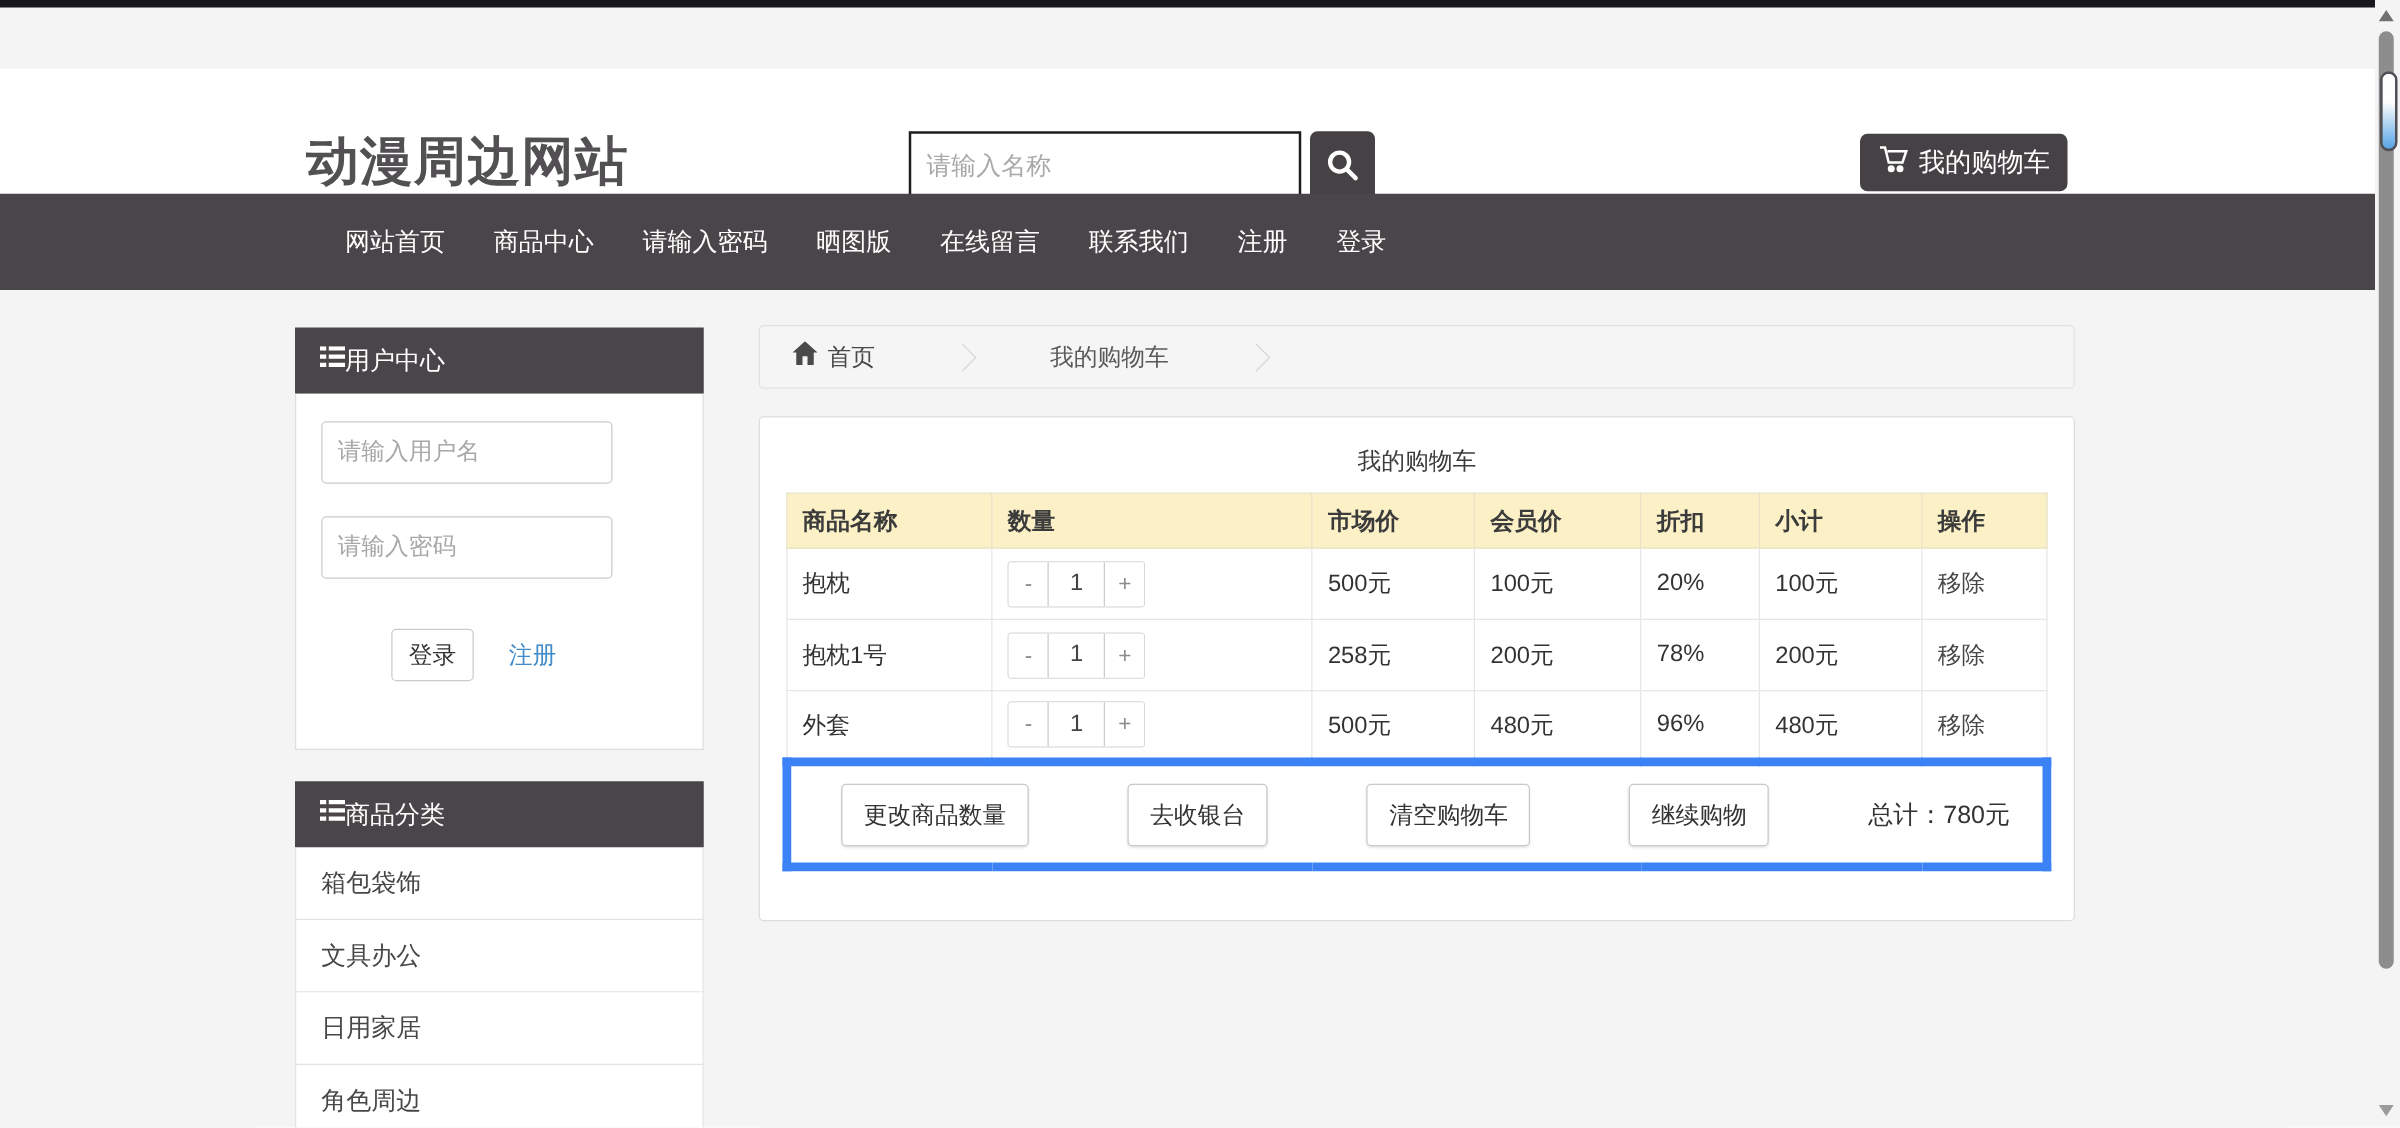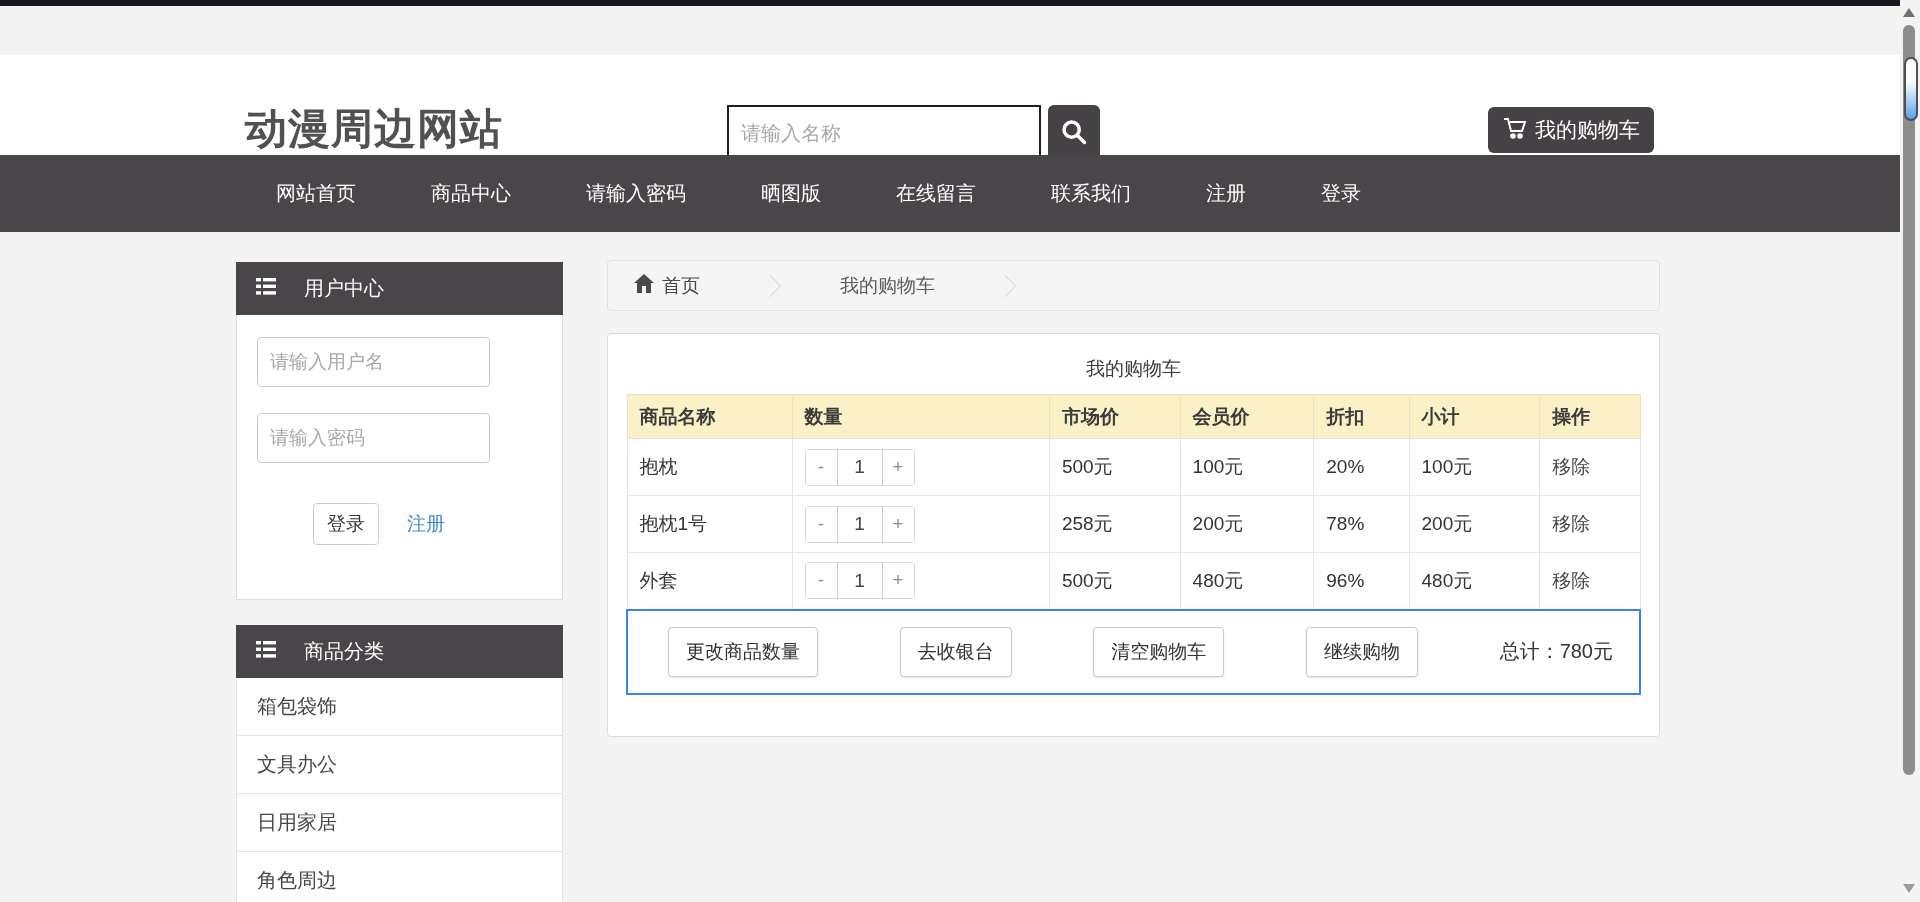--- a/index.html
+++ b/index.html
@@ -11,28 +11,28 @@
   .top-strip { position:absolute; left:0; top:0; width:1900px; height:6px; background:#17171d; }
   .site-header { position:absolute; left:0; top:22px; width:1900px; height:113px; background:#fff;margin-top:33px; }
   .logo { position:absolute; left:245px; top:46px; font-size:42px; font-weight:bold; color:#525052; letter-spacing:1px; }
   .search-wrap { position:absolute; left:727px; top:50px; display:flex; align-items:flex-start; }
   .search-input { width:314px; height:57px; border:2px solid #1d1d1d; font-size:20px; padding:0 12px; color:#737373; outline:none; background:#fff; font-family:inherit; }
   .search-input::placeholder { color:#a8a8a8; }
   .search-btn { margin-left:7px; width:52px; height:57px; background:#454145; border:none; border-radius:6px; display:flex; align-items:center; justify-content:center; cursor:pointer; }
   .cart-btn { position:absolute; left:1488px; top:52px; height:46px; background:#454145; border:none; border-radius:6px; color:#fff; font-size:21px; display:flex; align-items:center; gap:7px; padding:0 14px; cursor:pointer; font-family:inherit; }
 
   
-  .nav { position:absolute; left:0; top:155px; width:1900px; height:77px; background:#494549; display:flex; align-items:center; padding-left:276px; gap:75px; }
+  .nav { position:absolute; left:0; top:155px; width:1900px; height:77px; background:#494549; display:flex; align-items:center; padding-left:276px; gap:39px; }
   .nav a { color:#fff; font-size:20px; text-decoration:none; }
 
   
   .content { position:absolute; left:0; top:232px; width:1900px; height:670px; }
 
   .widget { position:absolute; left:236px; width:327px; }
-  .widget-header { height:53px; background:#494549; color:#fff; display:flex; align-items:center; gap:28px; padding:0 20px; font-size:20px; }
+  .widget-header { height:53px; background:#494549; color:#fff; display:flex; align-items:center; gap:0; padding:0 20px; font-size:20px; }
   .widget-body { background:#fff; border:1px solid #ddd; border-top:none; padding:22px 20px; }
   #user-widget { top:30px; }
   #user-widget .widget-body { height:285px; }
   .text-input { display:block; width:233px; height:50px; border:1px solid #ccc; border-radius:4px; font-size:19px; padding:0 12px; color:#14532d; margin-bottom:26px; outline:none; font-family:inherit; }
   .text-input::placeholder { color:#a8a8a8; }
   .login-row { display:flex; align-items:center; gap:28px; padding-left:56px; margin-top:40px; }
   .login-btn { width:66px; height:42px; background:#fff; border:1px solid #ccc; border-radius:4px; font-size:19px; color:#333; cursor:pointer; font-family:inherit; }
   .register-link { color:#428bca; font-size:19px; text-decoration:none; }
 
   #cat-widget { top:393px; }
@@ -43,21 +43,21 @@
   .crumb-home { display:flex; align-items:center; gap:8px; font-size:19px; color:#4a4a4a; text-decoration:none; }
   .crumb-current { font-size:19px; color:#5a5a5a; }
   .crumb-sep { width:16px; height:16px; border-top:1px solid #d9d9d9; border-right:1px solid #d9d9d9; transform:rotate(45deg); margin:0 34px; }
 
   
   .panel { position:absolute; left:607px; top:101px; width:1053px; height:404px; background:#fff; border:1px solid #ddd; border-radius:4px; padding:16px 18px; }
   .panel-title { text-align:center; font-size:19px; color:#3c3c3c; margin:6px 0 12px; font-weight:normal; }
   table.cart { width:100%; border-collapse:collapse; font-size:19px; color:#333; table-layout:fixed; }
   table.cart th { background:#fbf0c6; font-weight:bold; text-align:left; height:44px; padding:0 12px; border:1px solid #e9e2c6; color:#3b3b3b; }
   table.cart td { height:57px; padding:0 12px; border:1px solid #e6e6e6; }
-  table.cart tfoot td { height:84px; border:2px solid #3b82f6; padding:0 26px 0 40px; }
+  table.cart tfoot td { height:84px; border:7px solid #3b82f6; padding:0 26px 0 40px; }
   .remove-link { color:#474747; text-decoration:none; cursor:pointer; }
 
   .stepper { display:inline-flex; align-items:stretch; height:37px; border:1px solid #d6d6d6; border-radius:3px; background:#fff; }
   .stepper .step-btn { width:31px; display:flex; align-items:center; justify-content:center; color:#8b8b8b; font-size:18px; background:#fff; border:none; cursor:pointer; font-family:inherit; }
   .stepper .step-value { width:46px; display:flex; align-items:center; justify-content:center; border-left:1px solid #ccc; border-right:1px solid #ccc; color:#444; font-size:19px; background:#fff; }
 
   .foot-flex { display:flex; align-items:center; justify-content:space-between; }
   .cart-action { background:#fff; border:1px solid #c9c9c9; border-radius:4px; font-size:19px; color:#333; padding:11px 17px; box-shadow:0 1px 2px rgba(0,0,0,.10); cursor:pointer; font-family:inherit; }
   .total-text { font-size:20px; color:#333; }
 

